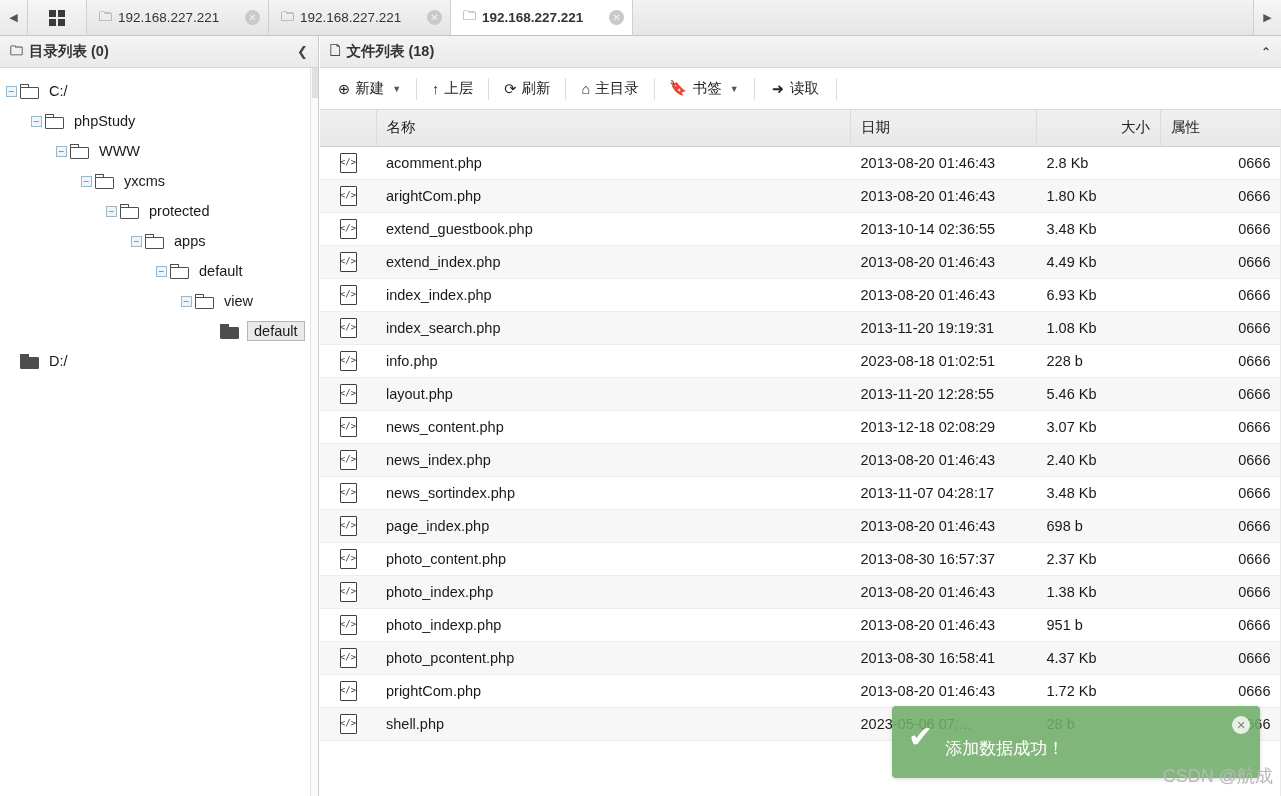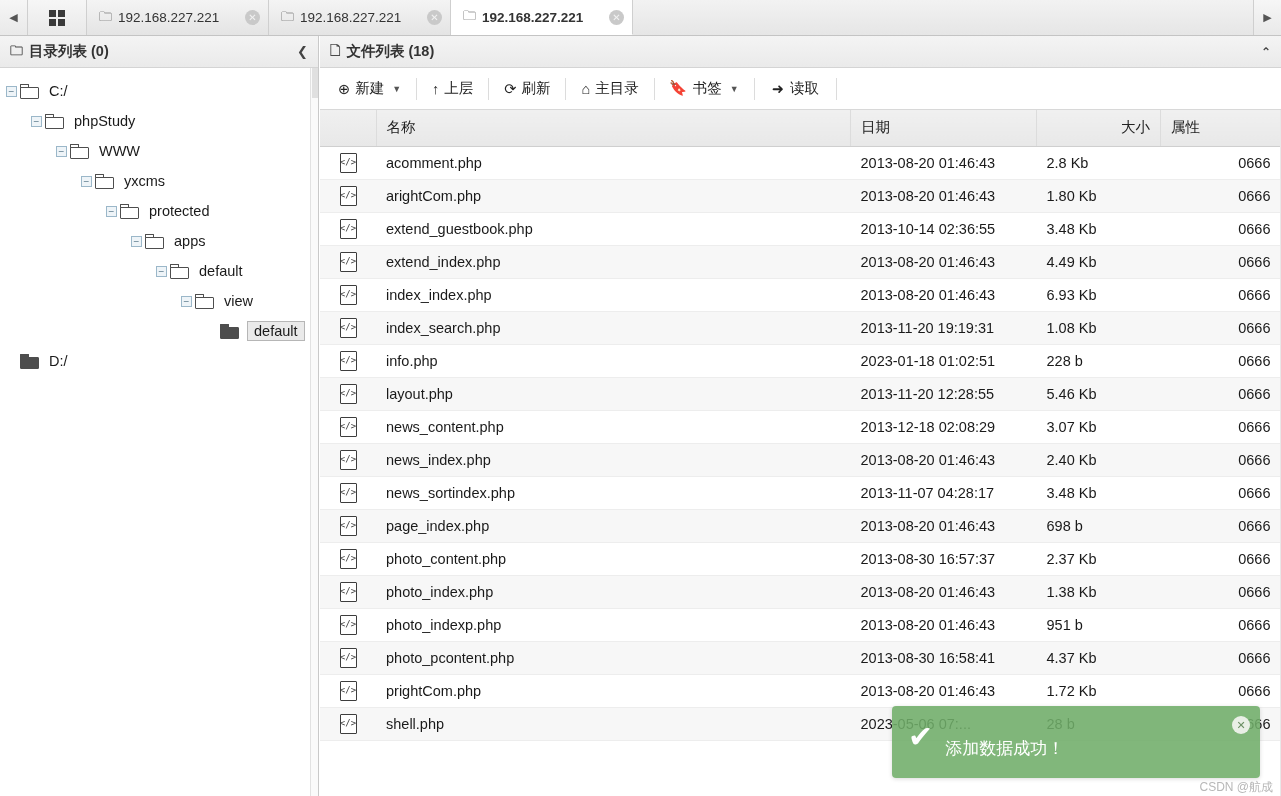--- a/index.html
+++ b/index.html
@@ -196,22 +196,22 @@
   .toast .txt { flex: 1; }
   .toast .t-title { font-size: 17px; font-weight: bold; line-height: 1.25; }
   .toast .t-msg { font-size: 17px; line-height: 1.35; margin-top: 18px; }
   .toast .t-close {
     position: absolute; right: 10px; top: 10px;
     width: 18px; height: 18px; border-radius: 50%;
     background: #e9efe6; color: #6b8f63; font-size: 11px; font-weight: bold;
     line-height: 18px; text-align: center; cursor: pointer;
   }
   .watermark {
-    position: absolute; right: 8px; bottom: 0;
-    font-size: 12px; color: #b7b7b7;
+    position: absolute; right: 8px; bottom: 8px;
+    font-size: 18px; color: #b7b7b7;
   }
   .rp-scroll-edge {
     position: absolute; right: 0; top: 0; width: 1px; height: 100%; background: #e8e8e8;
   }
 </style>
 </head>
 <body>
 
 <div id="app">
 
@@ -446,21 +446,21 @@
             <tr>
               <td class="c-ico"><span class="ficon"><span class="sheet"></span><span class="code">&lt;/&gt;</span></span></td>
               <td>index_search.php</td>
               <td>2013-11-20 19:19:31</td>
               <td class="c-sz">1.08 Kb</td>
               <td class="c-at">0666</td>
             </tr>
             <tr>
               <td class="c-ico"><span class="ficon"><span class="sheet"></span><span class="code">&lt;/&gt;</span></span></td>
               <td>info.php</td>
-              <td>2023-01-18 01:02:51</td>
+              <td>2023-08-18 01:02:51</td>
               <td class="c-sz">228 b</td>
               <td class="c-at">0666</td>
             </tr>
             <tr>
               <td class="c-ico"><span class="ficon"><span class="sheet"></span><span class="code">&lt;/&gt;</span></span></td>
               <td>layout.php</td>
               <td>2013-11-20 12:28:55</td>
               <td class="c-sz">5.46 Kb</td>
               <td class="c-at">0666</td>
             </tr>

